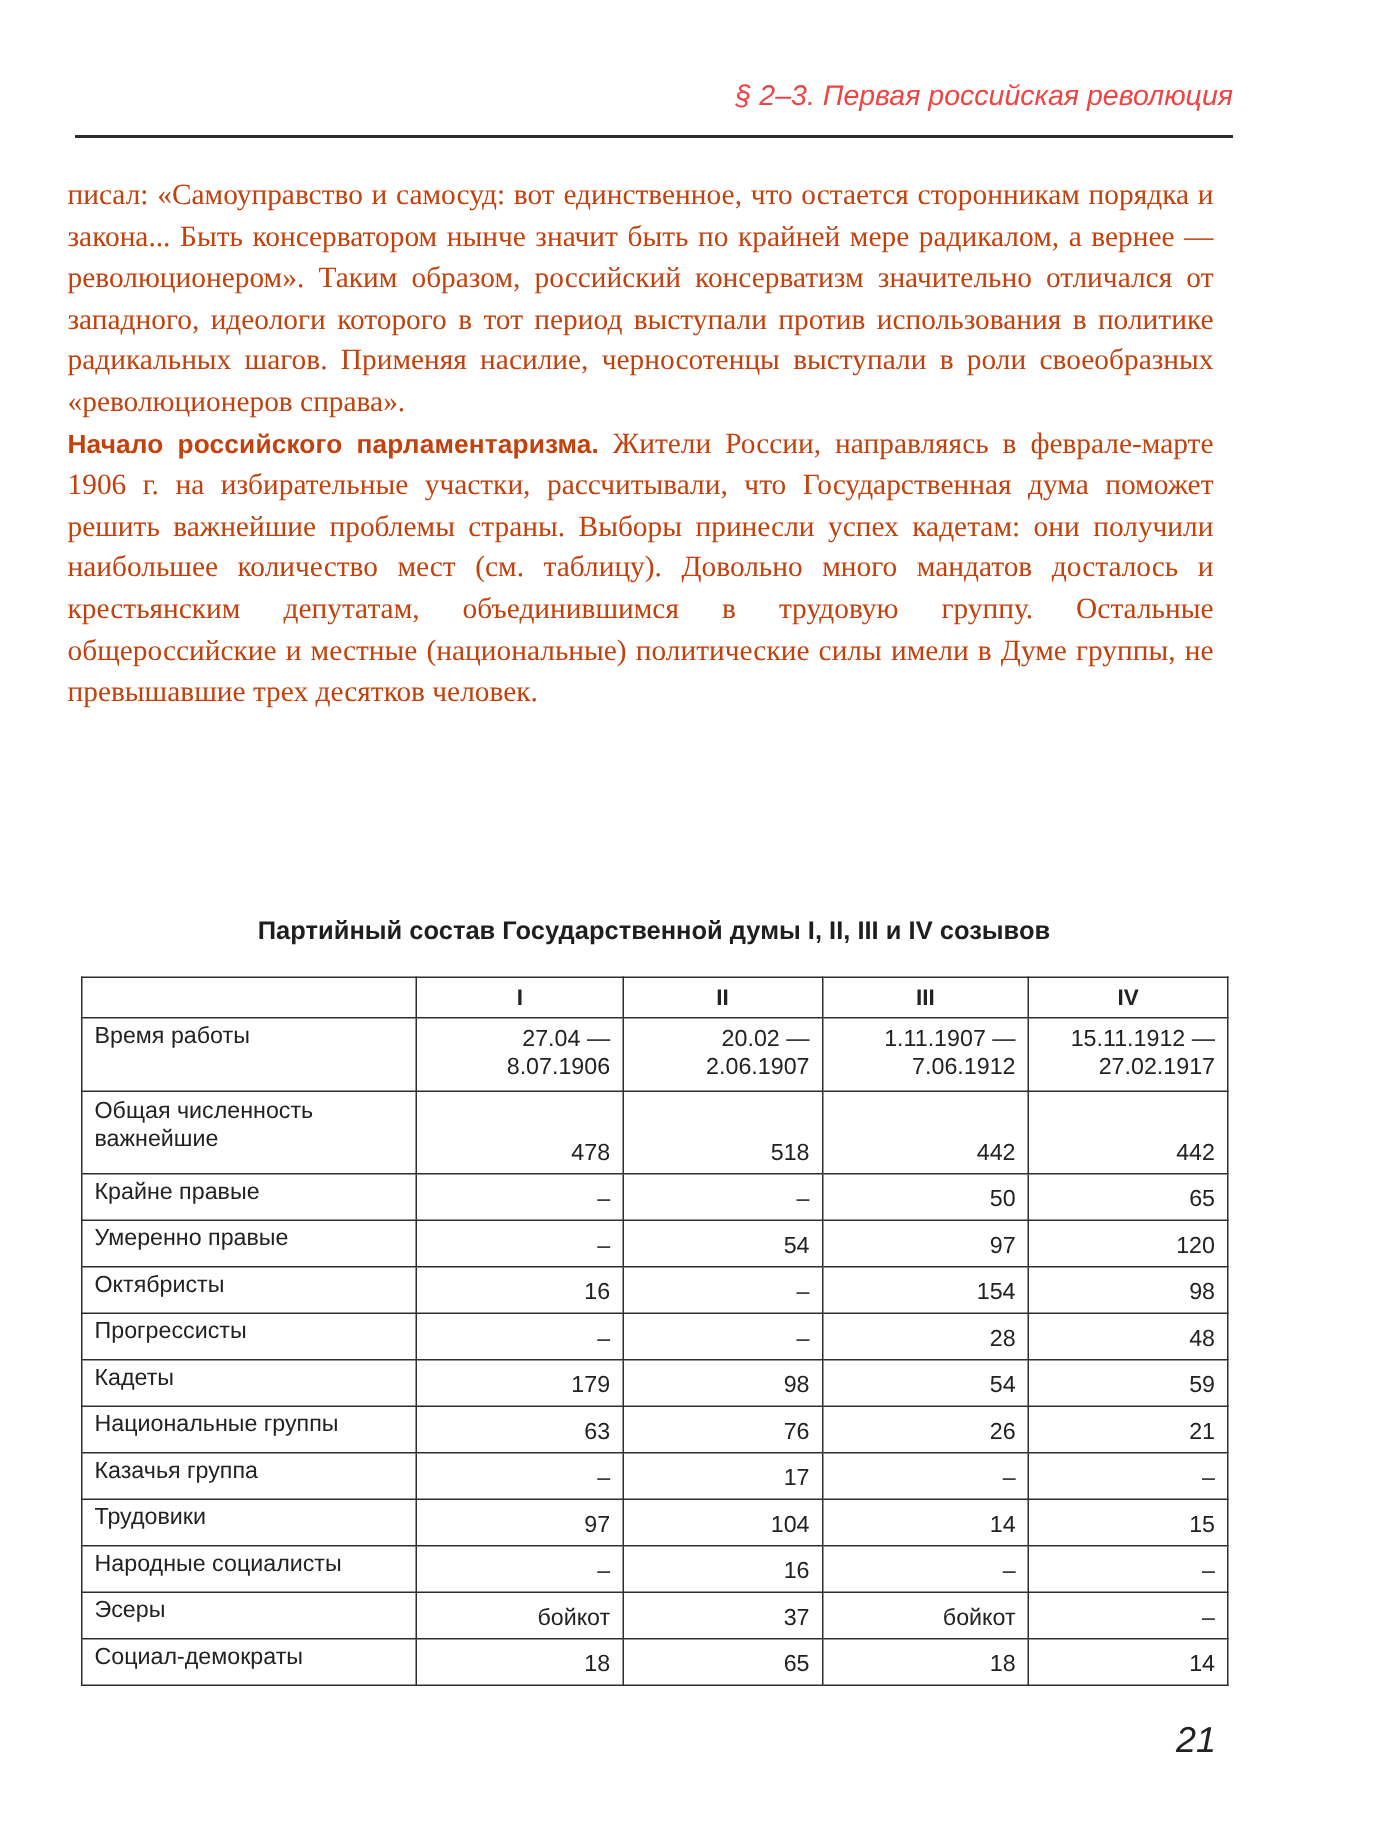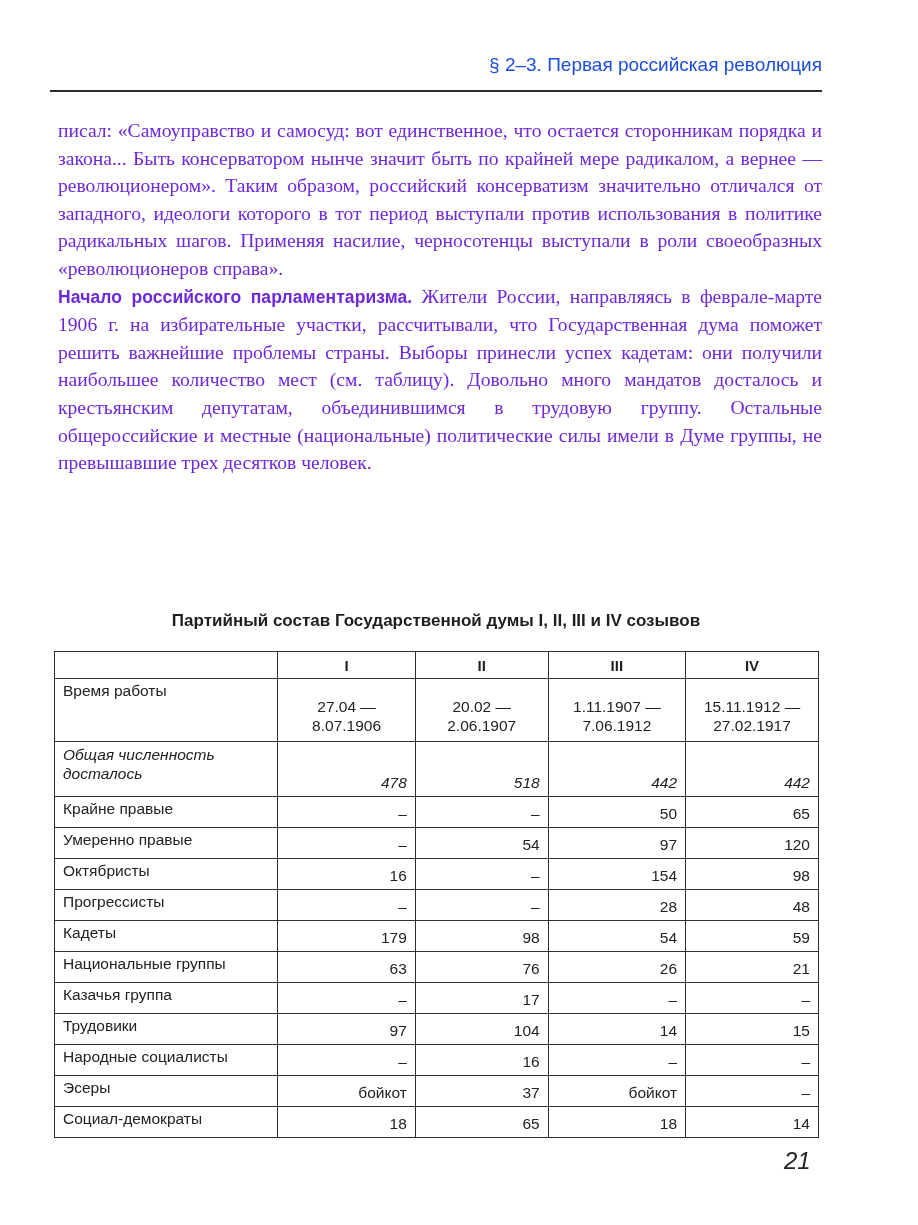--- a/index.html
+++ b/index.html
@@ -2,31 +2,31 @@
 <html><head>
 <meta charset="utf-8">
 <style>
   html, body { margin: 0; padding: 0; }
   body {
     width: 918px; height: 1225px; background: #ffffff; position: relative;
     overflow: hidden; color: #1c1c1c;
   }
   .running-head {
     position: absolute; left: 452px; top: 54px; width: 370px;
-    font-family: "Liberation Sans", sans-serif; 
-    font-size: 19px; color: #1d4ed8; text-align: right; white-space: nowrap;
+    font-family: "Liberation Sans", sans-serif; font-style: italic;
+    font-size: 19px; color: #ef4444; text-align: right; white-space: nowrap;
   }
   .head-rule {
     position: absolute; left: 50px; top: 90px; width: 772px; height: 2px;
     background: #2b2b2b;
   }
   .body-text {
-    position: absolute; left: 58px; top: 117px; width: 764px;
+    position: absolute; left: 45px; top: 117px; width: 764px;
     font-family: "Liberation Serif", serif; font-size: 19.6px;
-    line-height: 27.6px; color: #6d28d9; text-align: justify;
+    line-height: 27.6px; color: #c2410c; text-align: justify;
   }
   .body-text p { margin: 0; }
   .body-text p.indent { text-indent: 40px; }
   .body-text .section-heading {
     font-family: "Liberation Sans", sans-serif; font-weight: bold;
     font-size: 17.5px; letter-spacing: 0.1px;
   }
   .table-caption {
     position: absolute; left: 54px; top: 611px; width: 764px;
     text-align: center; font-family: "Liberation Sans", sans-serif;
@@ -39,23 +39,23 @@
   }
   table.duma td, table.duma th {
     border: 1.6px solid #2e2e2e; padding: 0 8px; vertical-align: bottom;
   }
   table.duma th {
     font-weight: bold; text-align: center; height: 26px; vertical-align: middle;
     font-size: 15px;
   }
   table.duma td.label { text-align: left; vertical-align: top; padding-top: 3px; }
   table.duma td.val { text-align: right; padding-bottom: 4px; }
-  table.duma td.date { text-align: center; vertical-align: top; padding-top: 18px; line-height: 19px; }
+  table.duma td.date { text-align: right; vertical-align: top; padding-top: 4px; line-height: 19px; }
   table.duma tr.r-date td { height: 44px; }
-  table.duma tr.r-total td { height: 50px; font-style: italic; }
+  table.duma tr.r-total td { height: 50px; }
   table.duma tr.r-total td.label { line-height: 19px; }
   table.duma tr.r-std td { height: 26px; }
   .col-label { width: 200px; }
   .col-1 { width: 123px; }
   .col-2 { width: 119px; }
   .col-3 { width: 123px; }
   .col-4 { width: 119px; }
   .page-number {
     position: absolute; left: 784px; top: 1147px;
     font-family: "Liberation Sans", sans-serif; font-style: italic;
@@ -92,21 +92,21 @@
     <th>IV</th>
   </tr>
   <tr class="r-date">
     <td class="label">Время работы</td>
     <td class="date"><span>27.04 —</span><br><span>8.07.1906</span></td>
     <td class="date"><span>20.02 —</span><br><span>2.06.1907</span></td>
     <td class="date"><span>1.11.1907 —</span><br><span>7.06.1912</span></td>
     <td class="date"><span>15.11.1912 —</span><br><span>27.02.1917</span></td>
   </tr>
   <tr class="r-total">
-    <td class="label"><span>Общая численность</span><br><span>досталось</span></td>
+    <td class="label"><span>Общая численность</span><br><span>важнейшие</span></td>
     <td class="val">478</td>
     <td class="val">518</td>
     <td class="val">442</td>
     <td class="val">442</td>
   </tr>
   <tr class="r-std">
     <td class="label">Крайне правые</td>
     <td class="val">–</td>
     <td class="val">–</td>
     <td class="val">50</td>

